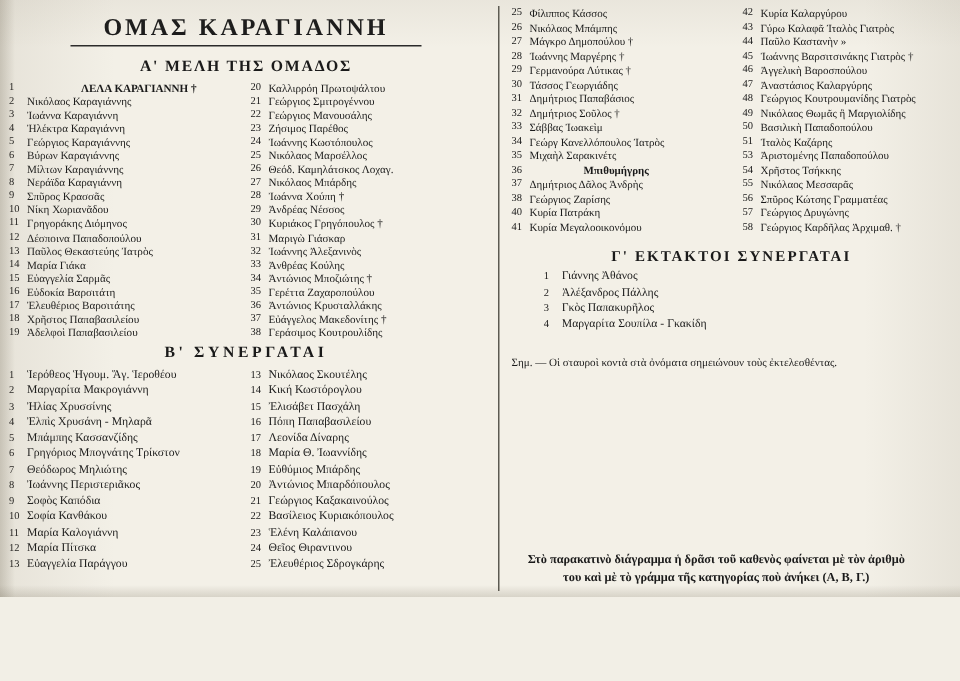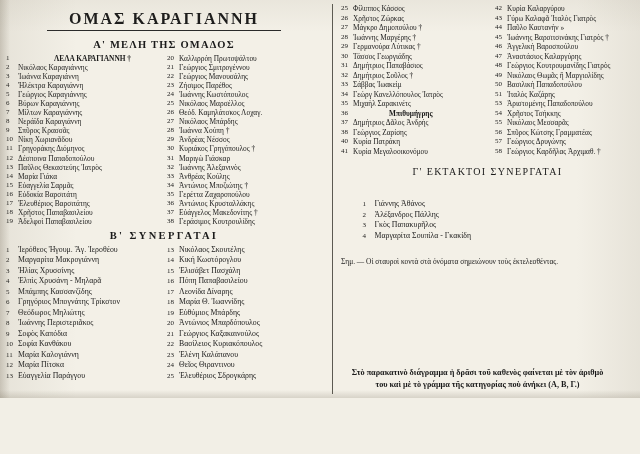--- a/index.html
+++ b/index.html
@@ -118,23 +118,23 @@
   }
   .right-lists {
     display: flex;
     gap: 4px;
   }
   .right-col-a { width: 150px; }
   .right-col-b { flex: 1; }
   .head-c {
     text-align: center;
     font-size: 10px;
-    font-weight: normal;
+    font-weight: bold;
     letter-spacing: 1.4px;
-    margin: 10px 0 22px 0;
+    margin: 10px 0 2px 0;
   }
   .assoc ol.nlist li {
     font-size: 7.8px;
     line-height: 10.5px;
   }
   .note {
     font-size: 7.4px;
     line-height: 10px;
     margin-top: 16px;
     text-align: left;
@@ -463,21 +463,21 @@
     <div class="col-right">
       <div class="right-lists right-list">
         <div class="right-col-a">
           <ol class="nlist" id="members_col3">
               <li>
                 <span class="num">25</span>
                 <span class="nm">Φίλιππος Κάσσος</span>
               </li>
               <li>
                 <span class="num">26</span>
-                <span class="nm">Χρῆστος Ζώρκας</span>
+                <span class="nm">Νικόλαος Μπάμπης</span>
               </li>
               <li>
                 <span class="num">27</span>
                 <span class="nm">Μάγκρο Δημοπούλου †</span>
               </li>
               <li>
                 <span class="num">28</span>
                 <span class="nm">Ἰωάννης Μαργέρης †</span>
               </li>
               <li>

